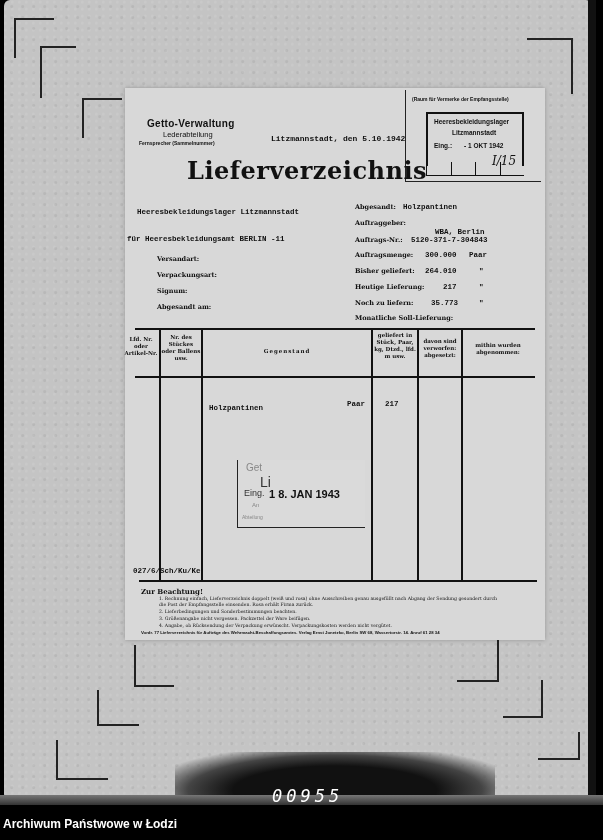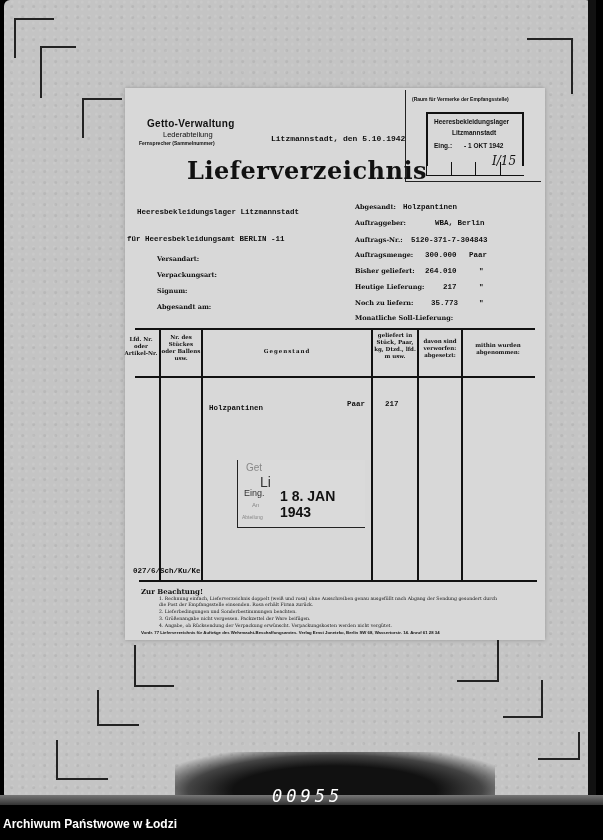--- a/index.html
+++ b/index.html
@@ -75,21 +75,21 @@
   .tbl .vline { position: absolute; width: 1.5px; background: #111; }
   .th { position: absolute; font-family: "DejaVu Serif", serif; font-weight: bold; font-size: 5.5px; text-align: center; line-height: 7px; }
 
   .incoming-stamp {
     left: 100px; top: 372px; width: 128px; height: 68px;
     border-left: 1.5px solid #222; border-bottom: 1.5px solid #222;
     background: rgba(220,220,220,0.6);
     margin-left: 12px;
   }
   .incoming-stamp .faint { position: absolute; color: #888; font-size: 14px; }
-  .incoming-stamp .date { position: absolute; left: 42px; top: 28px; font-size: 14px; font-weight: bold; color: #111; }
+  .incoming-stamp .date { position: absolute; left: 31px; top: 28px; font-size: 11px; font-weight: bold; color: #111; }
 
   .ref-code { left: 8px; top: 479px; }
   .notes-rule { left: 14px; top: 492px; width: 398px; height: 2px; background: #111; }
   .notes-title { left: 16px; top: 499px; font-family: "DejaVu Serif", serif; font-weight: bold; font-size: 7px; }
   .note { font-family: "DejaVu Serif", serif; font-size: 4.6px; white-space: nowrap; }
   .footer-line { left: 16px; top: 542px; font-size: 4.3px; font-weight: bold; white-space: nowrap; }
 </style>
 </head>
 <body>
 
@@ -144,21 +144,21 @@
 
   <div class="abs lbl" style="left:32px;top:167px;">Versandart:</div>
   <div class="abs lbl" style="left:32px;top:183px;">Verpackungsart:</div>
   <div class="abs lbl" style="left:32px;top:199px;">Signum:</div>
   <div class="abs lbl" style="left:32px;top:215px;">Abgesandt am:</div>
 
   <div class="abs lbl" style="left:230px;top:115px;">Abgesandt:</div>
   <div class="abs mono" style="left:278px;top:115px;">Holzpantinen</div>
 
   <div class="abs lbl" style="left:230px;top:131px;">Auftraggeber:</div>
-  <div class="abs mono" style="left:278px;top:131px;padding-left:32px;">WBA, Berlin</div>
+  <div class="abs mono" style="left:278px;top:140px;padding-left:32px;">WBA, Berlin</div>
 
   <div class="abs lbl" style="left:230px;top:148px;">Auftrags-Nr.:</div>
   <div class="abs mono" style="left:286px;top:148px;">5120-371-7-304843</div>
 
   <div class="abs lbl" style="left:230px;top:163px;">Auftragsmenge:</div>
   <div class="abs mono" style="left:300px;top:163px;">300.000</div>
   <div class="abs mono" style="left:344px;top:163px;">Paar</div>
 
   <div class="abs lbl" style="left:230px;top:179px;">Bisher geliefert:</div>
   <div class="abs mono" style="left:300px;top:179px;">264.010</div>

